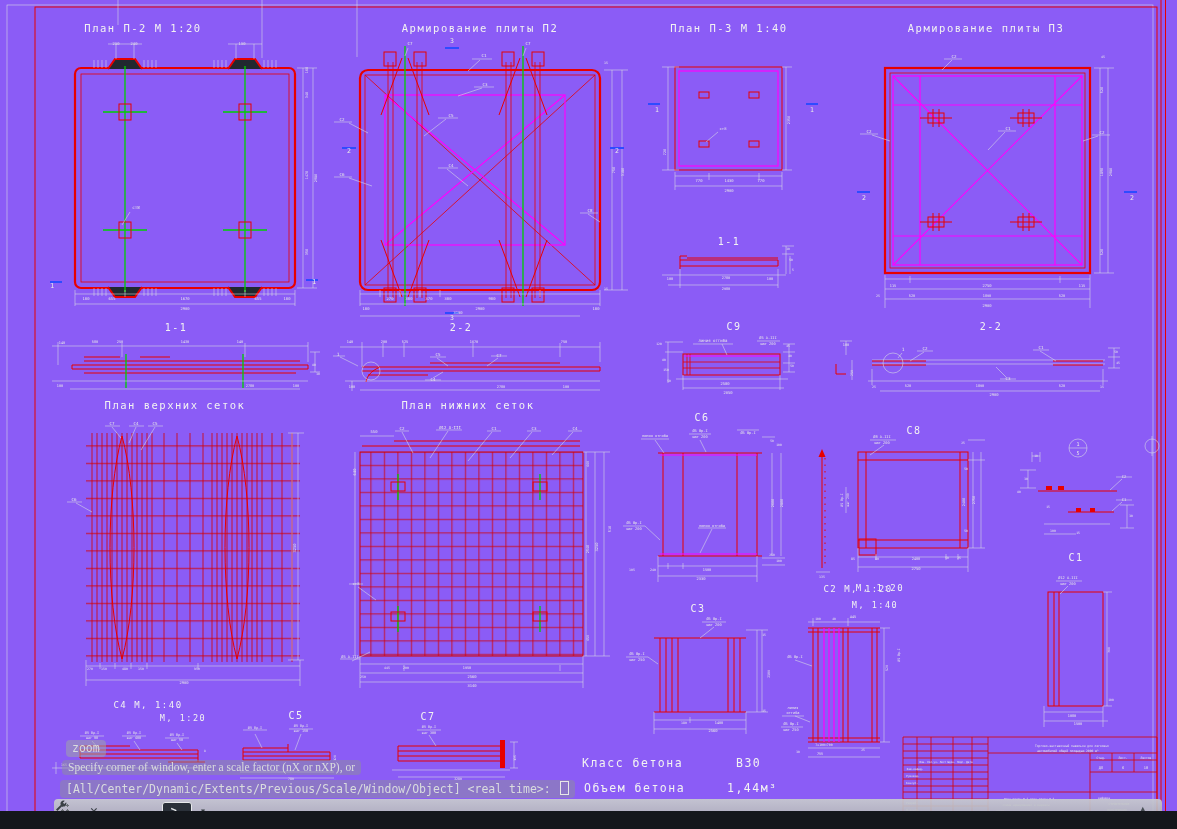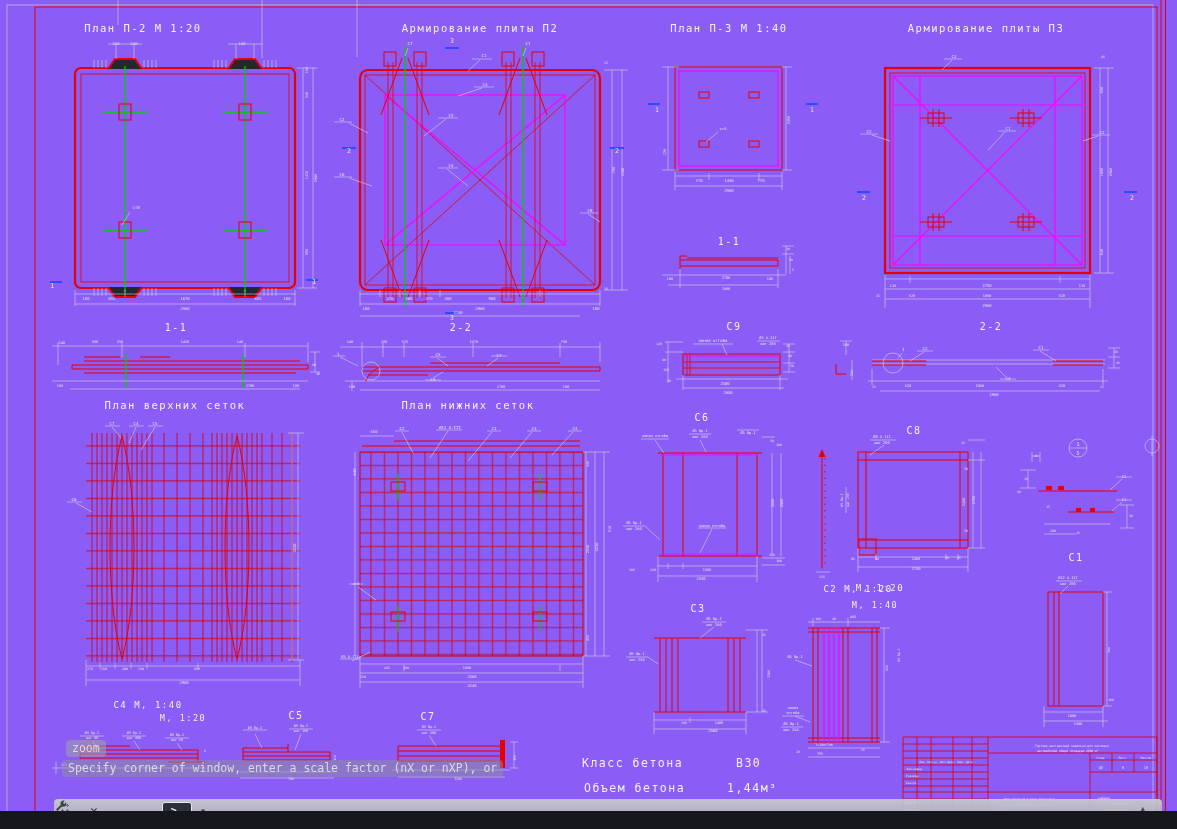--- a/index.html
+++ b/index.html
@@ -532,21 +532,22 @@
         <text x="1030" y="800" font-size="2.9" fill="#e6e6e6" text-anchor="middle">План плиты П-2,план плиты П-3,</text>
         <text x="1026" y="806" font-size="2.9" fill="#e6e6e6" text-anchor="middle">схема армирования и каркасы</text>
         <text x="1000" y="812" font-size="2.9" fill="#e6e6e6" text-anchor="middle">сеток</text>
         <text x="1104" y="799" font-size="2.9" fill="#e6e6e6" text-anchor="middle">кафедра</text>
         <text x="1119" y="805" font-size="2.9" fill="#e6e6e6" text-anchor="middle">СТРОИТЕЛЬНЫЕ</text>
         <text x="1117" y="811" font-size="2.9" fill="#e6e6e6" text-anchor="middle">КОНСТРУКЦИИ</text>
       </g>
 </svg>
 
 <div class="cmd-row cmd-zoom" style="left:66px;top:740px;"><span>zoom</span></div>
-<div class="cmd-row" style="left:62px;top:760px;"><span>Specify corner of window, enter a scale factor (nX or nXP), or</span></div>
+<div class="cmd-row" style="left:62px;top:760px;font-family:Liberation Serif, serif;"><span>Specify corner of window, enter a scale factor (nX or nXP), or</span></div>
+<div class="cmd-row" style="left:60px;top:780px;"><span>[All/Center/Dynamic/Extents/Previous/Scale/Window/Object] &lt;real time&gt;: </span><span class="cursor"></span></div>
 
 <div class="cmd-bar">
   <div class="grip"></div>
   <span class="baricon">✕</span>
   <span class="baricon">
     <svg width="14" height="14" viewBox="0 0 14 14">
           <path d="M12.2 3.2 a3.1 3.1 0 0 1 -4.1 4.1 L3.4 12 L2 10.6 L6.7 5.9 a3.1 3.1 0 0 1 4.1-4.1 L8.9 3.7 l1.4 1.4 Z" fill="#3a4046"></path>
         </svg>
   </span>
   <span class="cmdicon">

